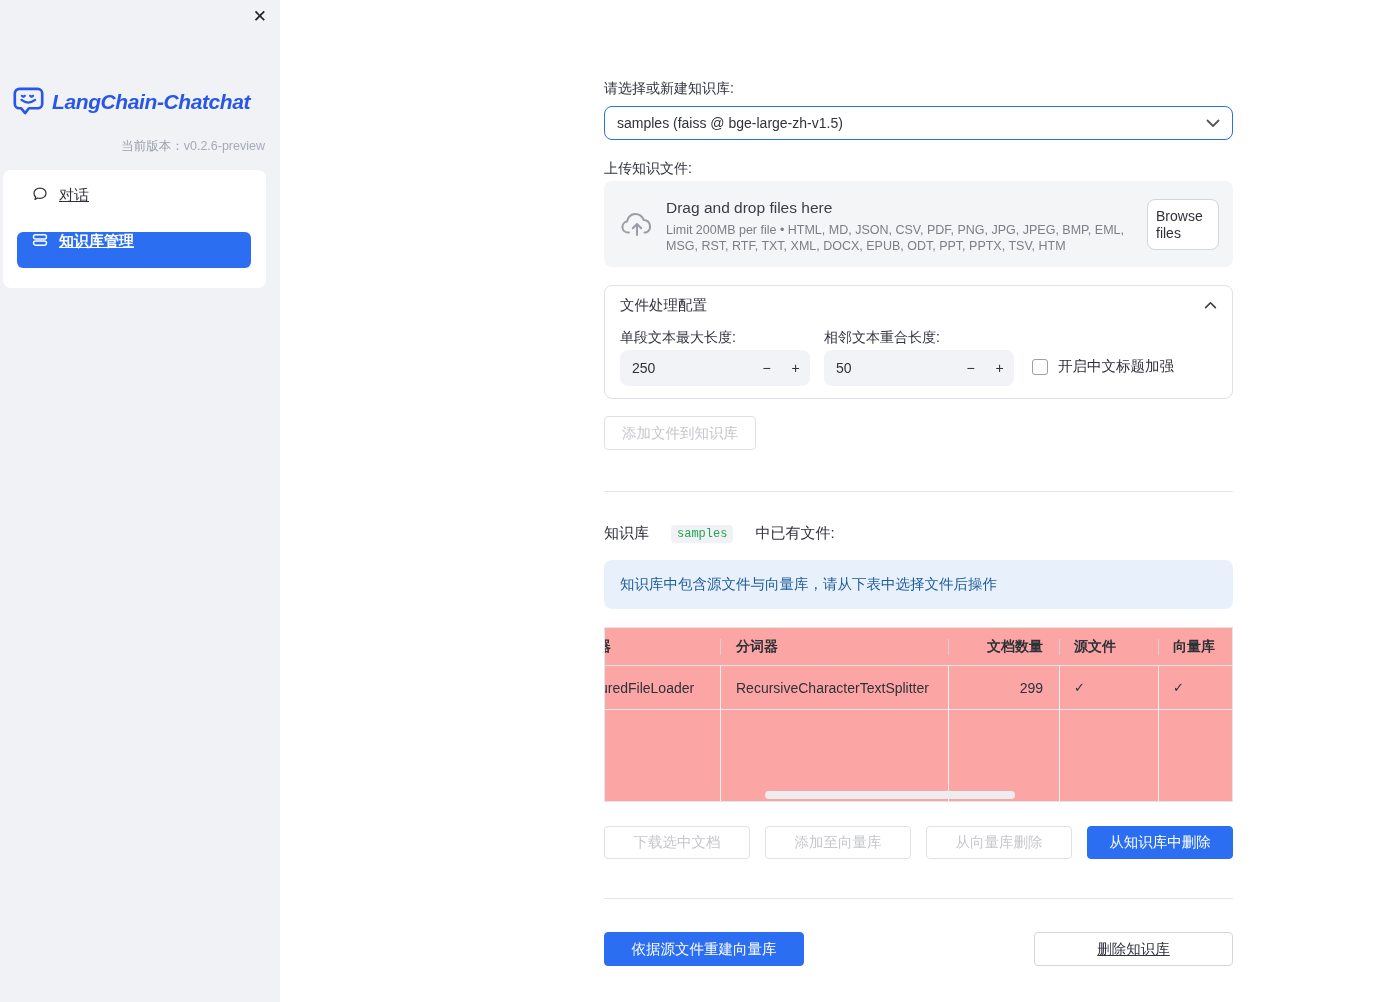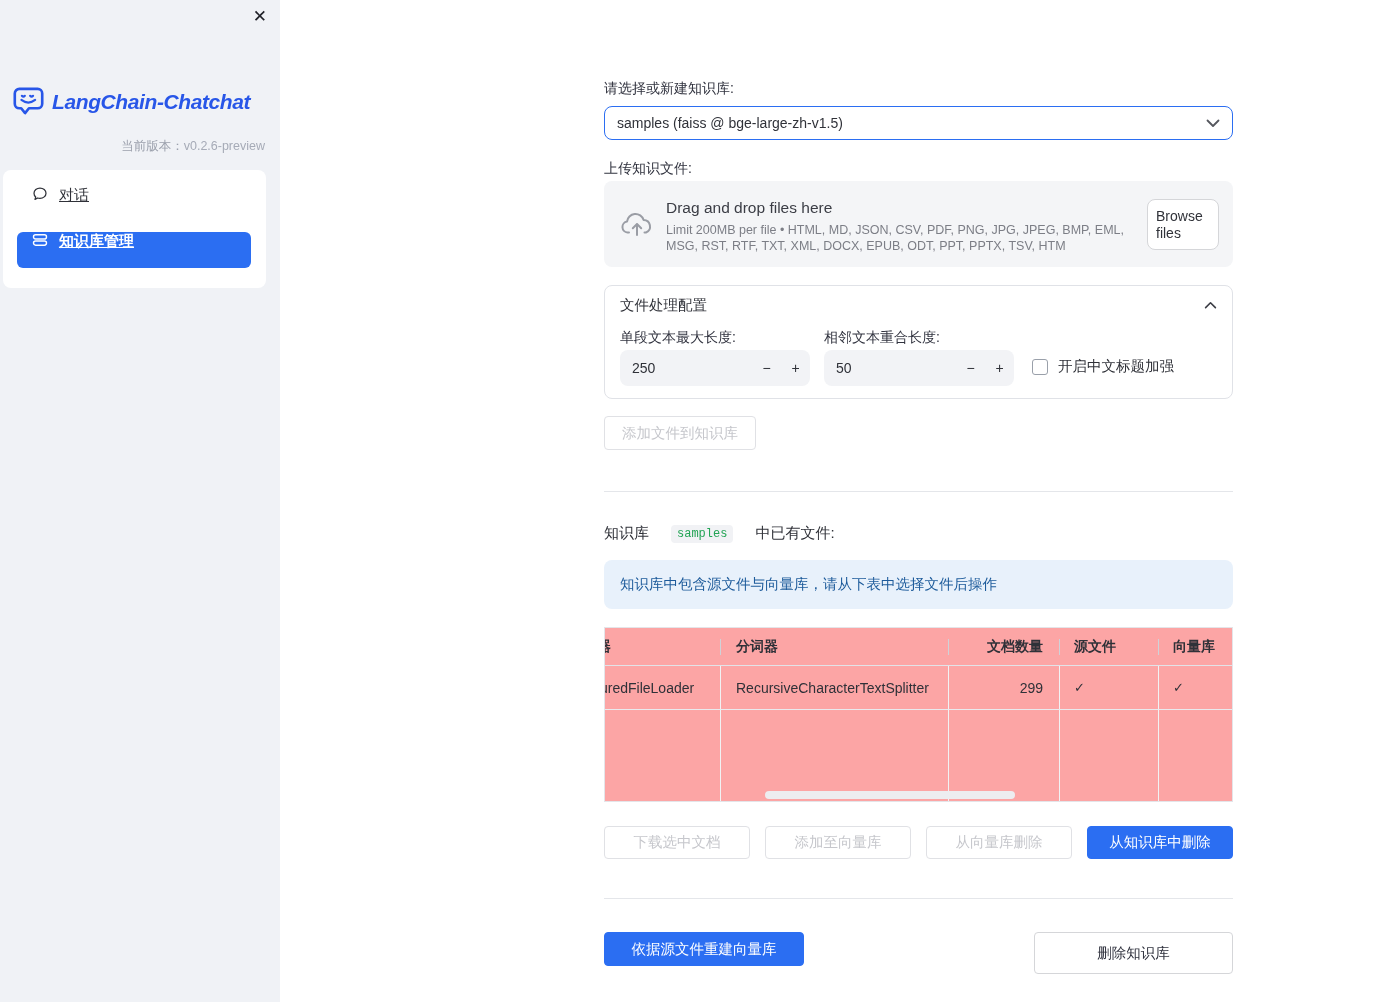--- a/index.html
+++ b/index.html
@@ -79,21 +79,21 @@
   .c3 { left:343px; width:95px; justify-content:flex-end; }
   .c4 { left:469px; }
   .c5 { left:568px; }
   .t-check { font-size:13px; color:#2f3138; }
   .t-scrollthumb { position:absolute; bottom:2px; left:160px; width:250px; height:8px; background:#ededf0; border-radius:4px; cursor:grab; }
 
   .actions { position:absolute; top:826px; left:0; width:629px; display:flex; gap:15px; }
   .actions .btn { flex:1 1 0; height:33px; }
 
   .rebuild-btn { position:absolute; top:932px; left:0; width:200px; height:34px; }
-  .delete-btn { position:absolute; top:932px; left:430px; width:199px; height:42px; }
+  .delete-btn { position:absolute; top:932px; left:430px; width:199px; height:34px;text-decoration:underline; }
 
   svg { display:block; }
 </style>
 </head>
 <body>
 
 <div class="stage">
 
   <aside class="sidebar">
     <div class="close-btn">

